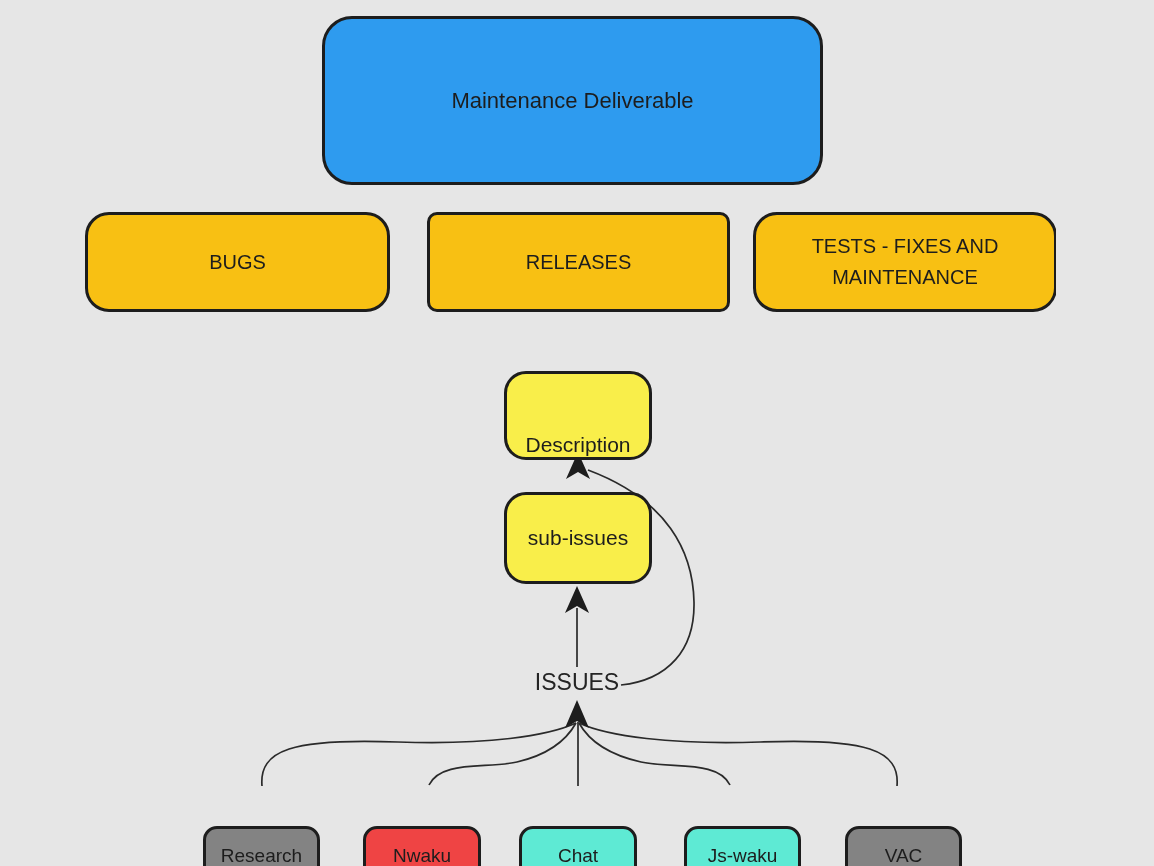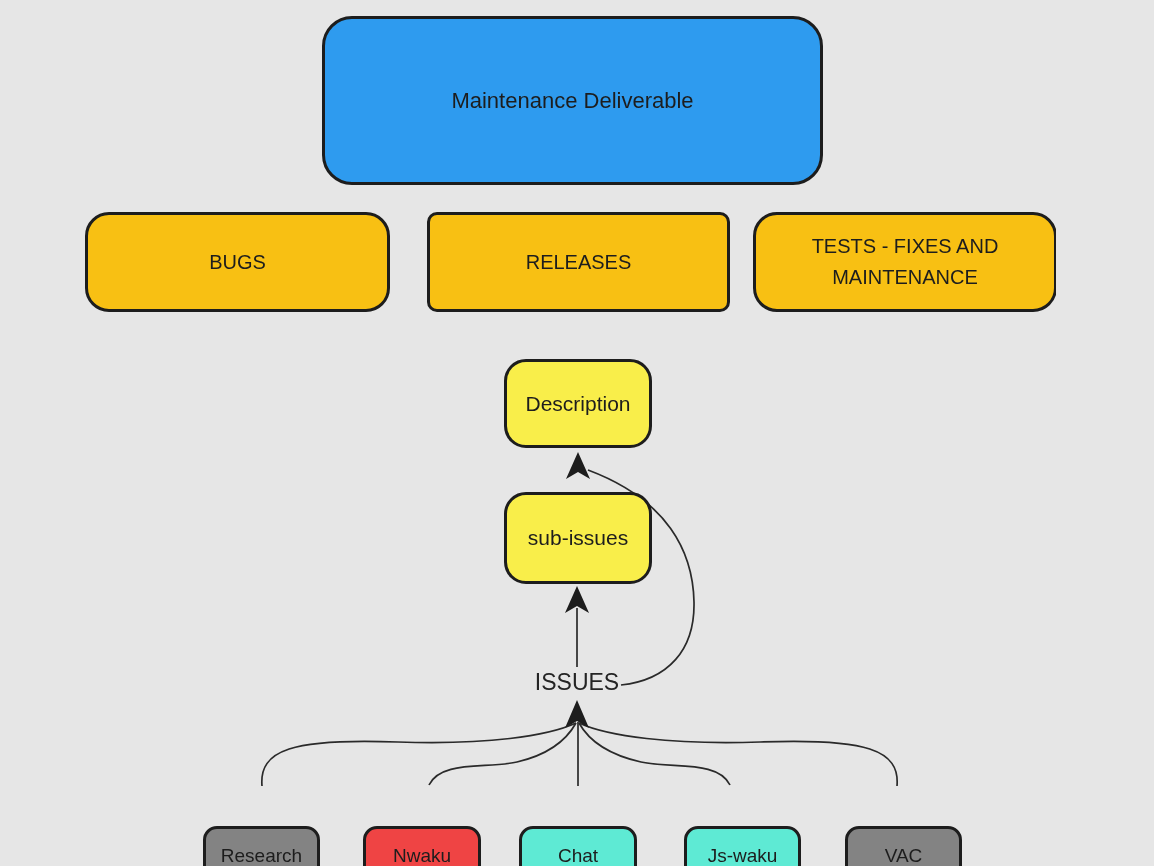--- a/index.html
+++ b/index.html
@@ -44,21 +44,21 @@
     line-height: 31px;
   }
   .node-bugs     { left: 85px;  width: 305px; }
   .node-releases { left: 427px; width: 303px; border-radius: 10px; }
   .node-tests    { left: 753px; width: 304px; padding: 0 22px; }
   .node-l3 {
     left: 504px; width: 148px;
     border-radius: 22px;
     font-size: 21px;
   }
-  .node-description { top: 359px; height: 89px; }
+  .node-description { top: 371px; height: 89px; align-items: flex-end; }
   .node-subissues   { top: 492px; height: 92px; }
   .node-l4 {
     top: 786px; height: 60px;
     border-radius: 14px;
     font-size: 19px;
     margin-top: 40px;
   }
   .node-research { left: 203px; width: 117px; }
   .node-nwaku    { left: 363px; width: 118px; }
   .node-chat     { left: 519px; width: 118px; }

